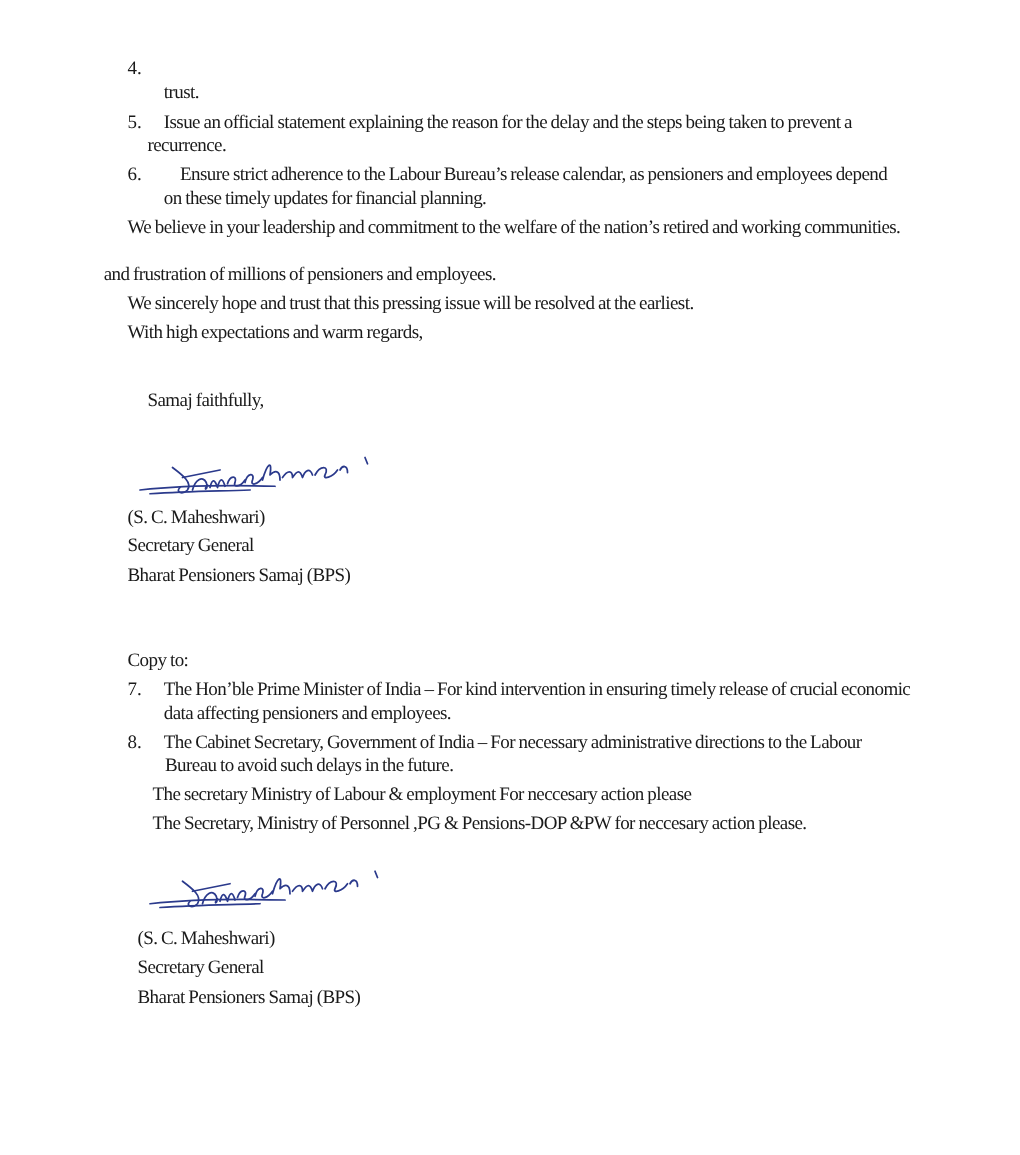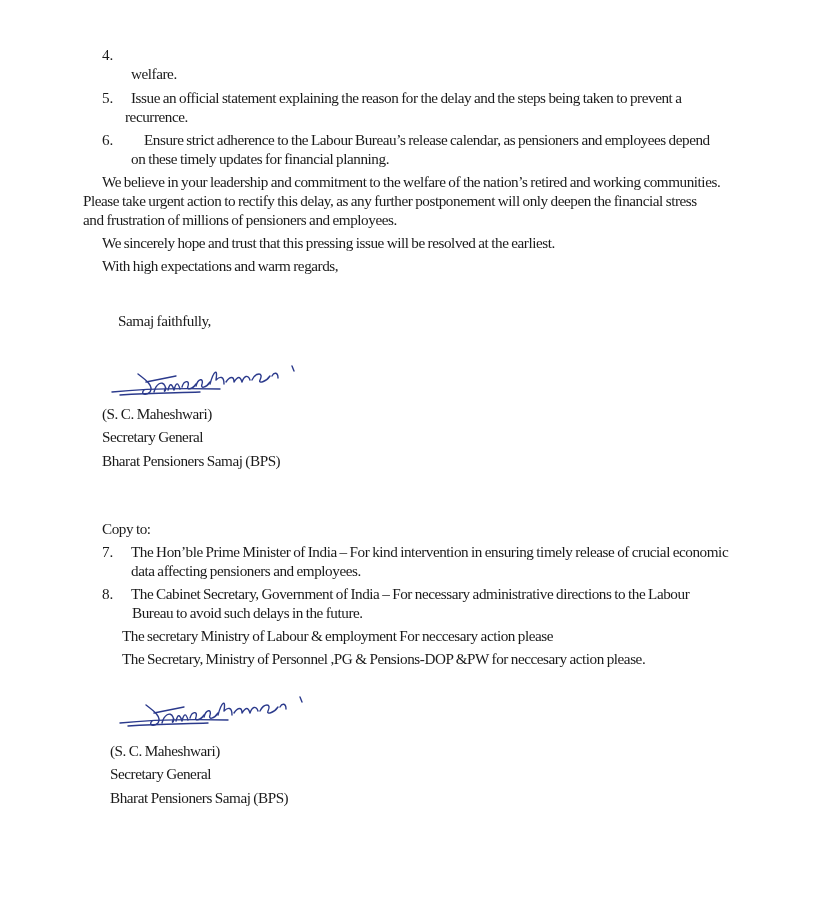--- a/index.html
+++ b/index.html
@@ -11,32 +11,31 @@
   .num { position: absolute; font-size: 15.2px; line-height: 19px; }
   .sig { position: absolute; }
   .sig svg { display: block; }
 </style>
 </head>
 <body>
 
 <div class="page">
 
   <span class="num" style="left:102px; top:45px;">4.</span>
-  <span class="t" style="left:131px; top:64px;">welfare.</span>
+  <span class="t" style="left:131px; top:64px;">trust.</span>
 
   <span class="num" style="left:102px; top:88px;">5.</span>
   <span class="t" style="left:131px; top:88px;">Issue an official statement explaining the reason for the delay and the steps being taken to prevent a</span>
-  <span class="t" style="left:125px; top:107px;">recurrence.</span>
+  <span class="t" style="left:118px; top:107px;">recurrence.</span>
 
   <span class="num" style="left:102px; top:130px;">6.</span>
   <span class="t" style="left:131px; top:130px;margin-left:13px;">Ensure strict adherence to the Labour Bureau’s release calendar, as pensioners and employees depend</span>
   <span class="t" style="left:131px; top:149px;">on these timely updates for financial planning.</span>
 
   <span class="t" style="left:102px; top:172px;">We believe in your leadership and commitment to the welfare of the nation’s retired and working communities.</span>
-  <span class="t" style="left:83px; top:191px;">Please take urgent action to rectify this delay, as any further postponement will only deepen the financial stress</span>
   <span class="t" style="left:83px; top:210px;">and frustration of millions of pensioners and employees.</span>
 
   <span class="t" style="left:102px; top:233px;">We sincerely hope and trust that this pressing issue will be resolved at the earliest.</span>
   <span class="t" style="left:102px; top:256px;">With high expectations and warm regards,</span>
 
   <span class="t" style="left:118px; top:311px;">Samaj faithfully,</span>
 
   <div class="sig" style="left:110px; top:362px;">
     <svg width="205" height="40" viewBox="0 0 205 40">
       <g fill="none" stroke="#2b3a8c" stroke-width="1.4" stroke-linecap="round" stroke-linejoin="round">

